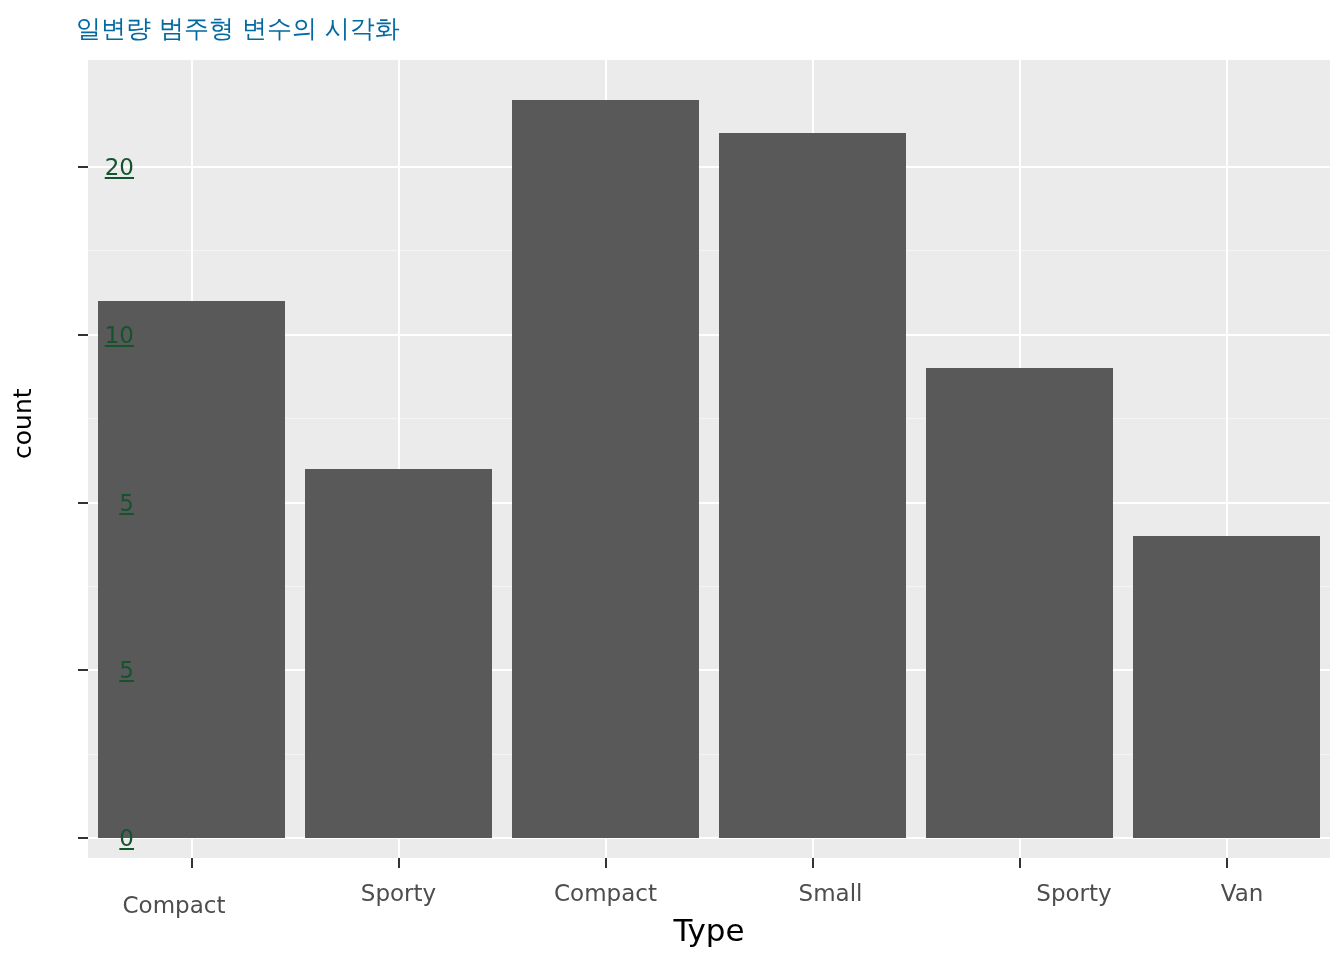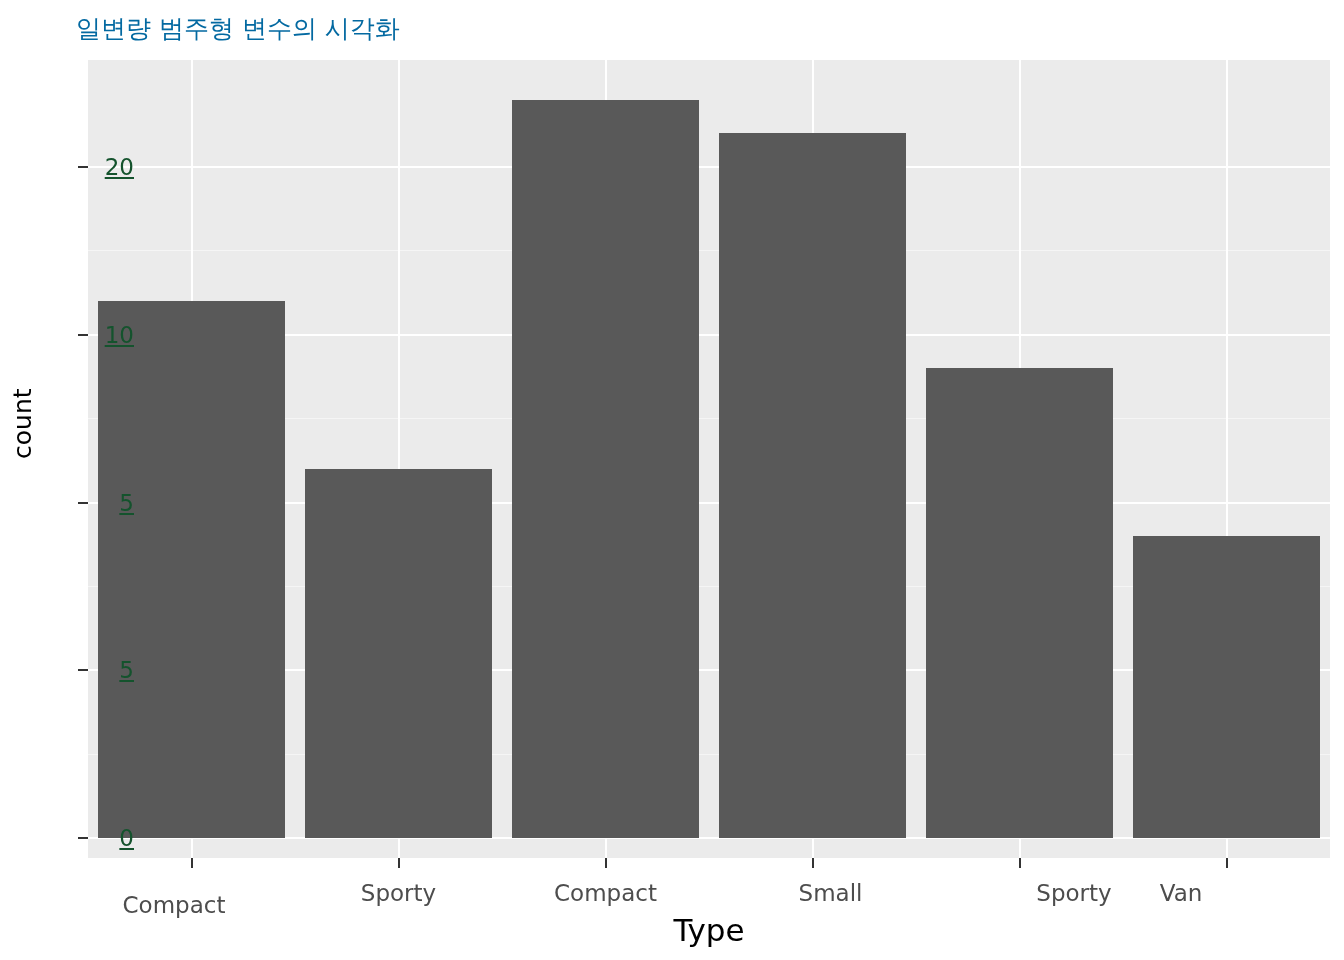--- a/index.html
+++ b/index.html
@@ -179,16 +179,16 @@
       <div class="xtick-label" style="left: 174px; margin-top: 12px;">Compact</div>
       <div class="xtick-mark" style="left: 398.5px;"></div>
       <div class="xtick-label" style="left: 398.5px;">Sporty</div>
       <div class="xtick-mark" style="left: 605.5px;"></div>
       <div class="xtick-label" style="left: 605.5px;">Compact</div>
       <div class="xtick-mark" style="left: 812.5px;"></div>
       <div class="xtick-label" style="left: 812.5px; margin-left: 18px;">Small</div>
       <div class="xtick-mark" style="left: 1019.5px;"></div>
       <div class="xtick-label" style="left: 1074px; text-align: right;">Sporty</div>
       <div class="xtick-mark" style="left: 1226.5px;"></div>
-      <div class="xtick-label" style="left: 1181px;">Van</div>
+      <div class="xtick-label" style="left: 1242px;">Van</div>
     </div>
 
 </div>
 
 </body></html>

